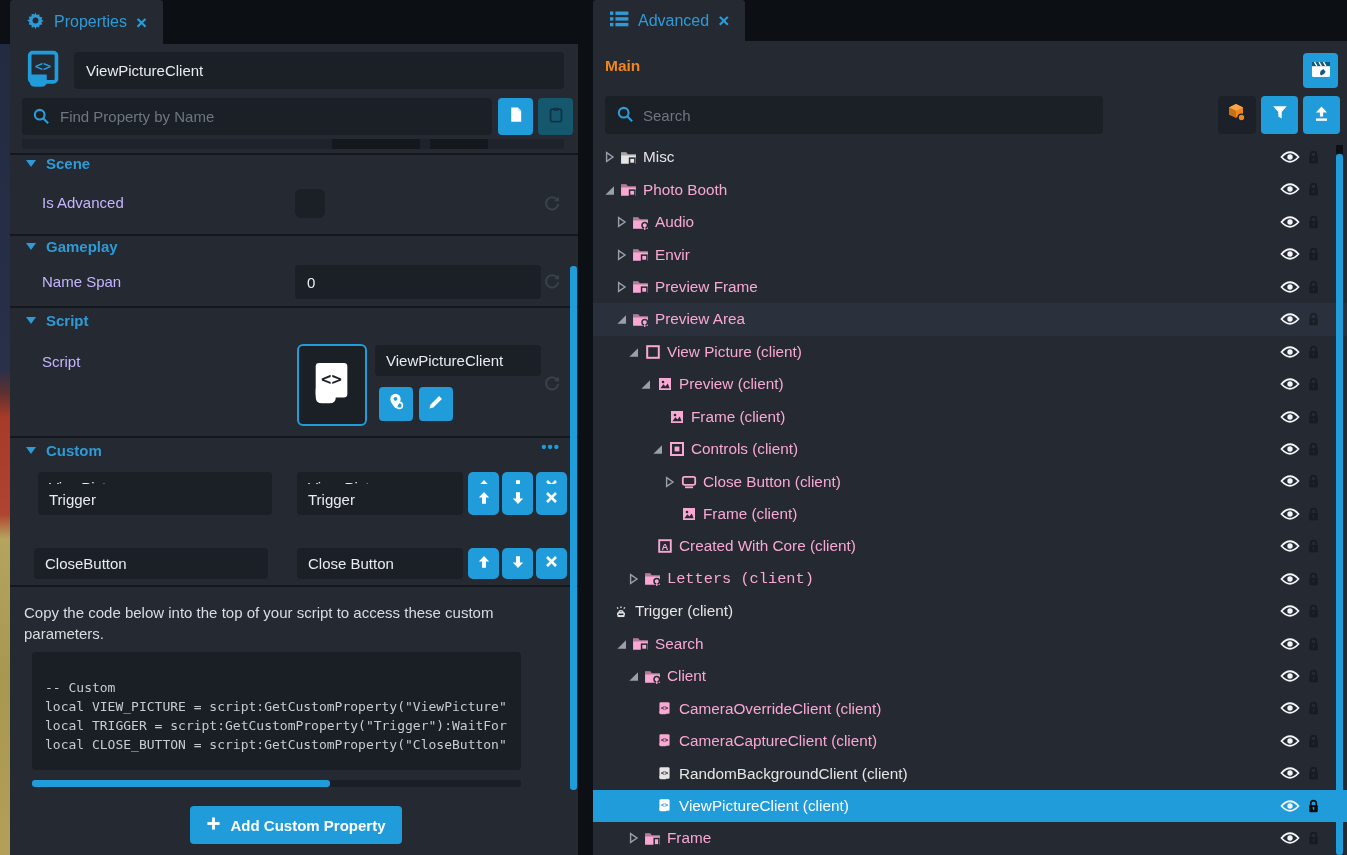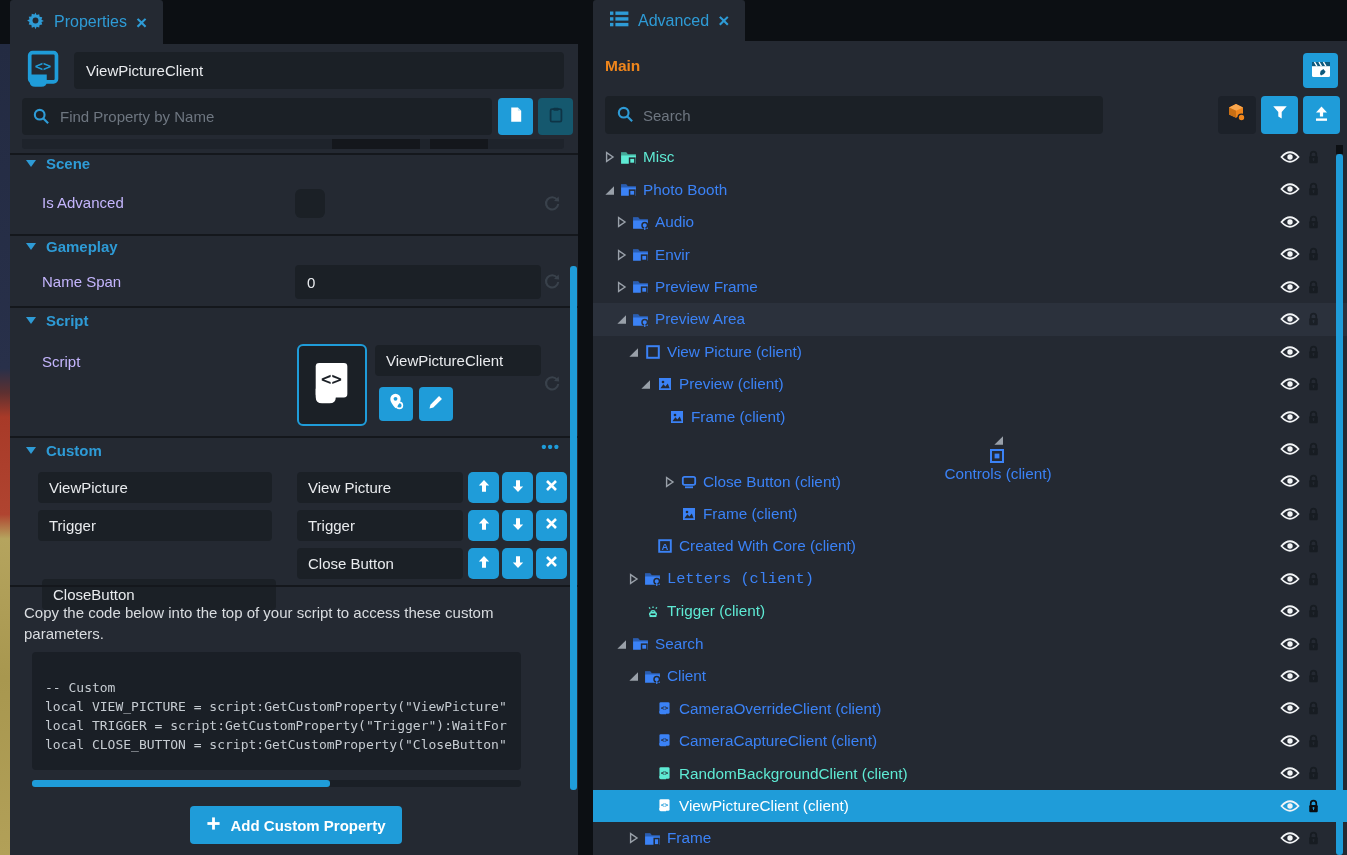--- a/index.html
+++ b/index.html
@@ -41,21 +41,21 @@
   
   #hier-panel{position:absolute;left:593px;top:0;width:754px;height:855px;}
   #hier-body{left:0;top:41px;width:754px;height:814px;}
   #tree{position:absolute;left:0;top:100px;right:0;bottom:0;overflow:hidden;}
   .trow{position:relative;height:32.45px;display:flex;align-items:center;--rowbg:#242932;}
   .trow.hl{background:#2b313c;--rowbg:#2b313c;}
   .trow.sel{background:#1f9cd9;--rowbg:#1f9cd9;}
   .arrow-slot{width:15px;height:15px;flex:none;display:flex;align-items:center;justify-content:center;}
   .ticon{width:17px;height:17px;flex:none;margin:0 6px 0 4px;display:flex;align-items:center;justify-content:center;}
   .tlabel{font-size:15.3px;white-space:nowrap;}
-  .teal{color:#3b82f6;} .white{color:#5eead4;} .sel .tlabel,.sel .ticon{color:#ffffff;}
+  .teal{color:#f9a8d4;} .white{color:#e5e5e5;} .sel .tlabel,.sel .ticon{color:#ffffff;}
   .eye{position:absolute;left:687px;top:9px;width:20px;height:14px;}
   .lockk{position:absolute;left:714px;top:8px;width:13px;height:16px;color:#171c22;}
   .trow.hl .lockk{color:#1a1f26;}
   .trow.sel .lockk{color:#0a0d10;}
   #hier-scroll{position:absolute;right:4px;top:113px;width:7px;bottom:0;background:#1f9cd9;border-radius:3px;}
   #hier-scroll-cap{position:absolute;right:4px;top:104px;width:7px;height:9px;background:#0d1014;}
   #prop-scroll{position:absolute;right:1px;top:222px;width:7px;height:524px;background:#1f9cd9;border-radius:3px;}
 </style>
 </head>
 <body>
@@ -197,41 +197,41 @@
               <span><svg width="16" height="16" viewBox="0 0 16 16" fill="#fff" style="transform:rotate(180deg)">
                   <polygon points="8,2 13.2,7.6 10,7.6 10,13.8 6,13.8 6,7.6 2.8,7.6"></polygon>
                 </svg></span>
             </div>
             <div class="cbtn" style="left:526px;">
               <span><svg width="15" height="15" viewBox="0 0 16 16">
                   <path d="M3.2 3.2L12.8 12.8M12.8 3.2L3.2 12.8" stroke="#fff" stroke-width="2.8"></path>
                 </svg></span>
             </div>
           </div>
-          <div class="custom-row" style="top: 466px;">
+          <div class="custom-row" style="top: 440px;">
             <div class="cfield" style="left:28px;width:234px;">Trigger</div>
             <div class="cfield" style="left:287px;width:166px;">Trigger</div>
             <div class="cbtn" style="left:458px;">
               <span><svg width="16" height="16" viewBox="0 0 16 16" fill="#fff">
                   <polygon points="8,2 13.2,7.6 10,7.6 10,13.8 6,13.8 6,7.6 2.8,7.6"></polygon>
                 </svg></span>
             </div>
             <div class="cbtn" style="left:492px;">
               <span><svg width="16" height="16" viewBox="0 0 16 16" fill="#fff" style="transform:rotate(180deg)">
                   <polygon points="8,2 13.2,7.6 10,7.6 10,13.8 6,13.8 6,7.6 2.8,7.6"></polygon>
                 </svg></span>
             </div>
             <div class="cbtn" style="left:526px;">
               <span><svg width="15" height="15" viewBox="0 0 16 16">
                   <path d="M3.2 3.2L12.8 12.8M12.8 3.2L3.2 12.8" stroke="#fff" stroke-width="2.8"></path>
                 </svg></span>
             </div>
           </div>
           <div class="custom-row" style="top: 504px;">
-            <div class="cfield" style="left:32px;width:234px;margin-top:31px;">CloseButton</div>
+            <div class="cfield" style="left:24px;width:234px;">CloseButton</div>
             <div class="cfield" style="left:287px;width:166px;">Close Button</div>
             <div class="cbtn" style="left:458px;">
               <span><svg width="16" height="16" viewBox="0 0 16 16" fill="#fff">
                   <polygon points="8,2 13.2,7.6 10,7.6 10,13.8 6,13.8 6,7.6 2.8,7.6"></polygon>
                 </svg></span>
             </div>
             <div class="cbtn" style="left:492px;">
               <span><svg width="16" height="16" viewBox="0 0 16 16" fill="#fff" style="transform:rotate(180deg)">
                   <polygon points="8,2 13.2,7.6 10,7.6 10,13.8 6,13.8 6,7.6 2.8,7.6"></polygon>
                 </svg></span>
@@ -548,21 +548,21 @@
                 <path d="M1.5 7Q10-2.5 18.5 7 10 16.5 1.5 7z" fill="none" stroke="#f2f4f6" stroke-width="1.8"></path>
                 <circle cx="10" cy="7" r="2.7" fill="#f2f4f6"></circle>
               </svg></span>
             <span class="lockk"><svg width="13" height="16" viewBox="0 0 14 16">
                 <path d="M4 7.2V5.2a3 3 0 0 1 6 0v2" fill="none" stroke="currentColor" stroke-width="1.8"></path>
                 <rect x="2.4" y="7" width="9.2" height="7.6" rx="1.3" fill="currentColor"></rect>
                 <circle cx="7" cy="10.2" r="1.1" fill="var(--rowbg,#242932)"></circle>
                 <rect x="6.5" y="10.4" width="1" height="2" fill="var(--rowbg,#242932)"></rect>
               </svg></span>
           </div>
-          <div class="trow" style="padding-left: 56px; flex-direction: column;">
+          <div class="trow" style="padding-left: 56px;">
             <span class="arrow-slot">
               <svg width="14" height="14" viewBox="0 0 14 14">
                 <polygon points="12,3.2 12,11.8 3.4,11.8" fill="#99a0a9"></polygon>
               </svg>
             </span>
             <span class="ticon teal">
               <svg width="16" height="16" viewBox="0 0 16 16">
                 <rect x="2" y="2" width="12" height="12" fill="none" stroke="currentColor" stroke-width="2"></rect>
                 <rect x="5.6" y="5.6" width="4.8" height="4.8" fill="currentColor"></rect>
               </svg>
@@ -663,21 +663,21 @@
                 <path d="M1.5 7Q10-2.5 18.5 7 10 16.5 1.5 7z" fill="none" stroke="#f2f4f6" stroke-width="1.8"></path>
                 <circle cx="10" cy="7" r="2.7" fill="#f2f4f6"></circle>
               </svg></span>
             <span class="lockk"><svg width="13" height="16" viewBox="0 0 14 16">
                 <path d="M4 7.2V5.2a3 3 0 0 1 6 0v2" fill="none" stroke="currentColor" stroke-width="1.8"></path>
                 <rect x="2.4" y="7" width="9.2" height="7.6" rx="1.3" fill="currentColor"></rect>
                 <circle cx="7" cy="10.2" r="1.1" fill="var(--rowbg,#242932)"></circle>
                 <rect x="6.5" y="10.4" width="1" height="2" fill="var(--rowbg,#242932)"></rect>
               </svg></span>
           </div>
-          <div class="trow" style="padding-left: 32px;">
+          <div class="trow" style="">
             <span class="arrow-slot"></span>
             <span class="ticon white">
               <svg width="16" height="16" viewBox="0 0 16 16">
                 <g stroke="currentColor" fill="none" stroke-width="1.3">
                   <path d="M4.6 13.4h6.8"></path>
                   <ellipse cx="8" cy="11.2" rx="3.4" ry="1.7"></ellipse>
                   <ellipse cx="8" cy="8.8" rx="2" ry="1.1"></ellipse>
                   <path d="M5.2 5.6l-1.1-1.3M8 5.1V3.4M10.8 5.6l1.1-1.3"></path>
                 </g>
               </svg>

